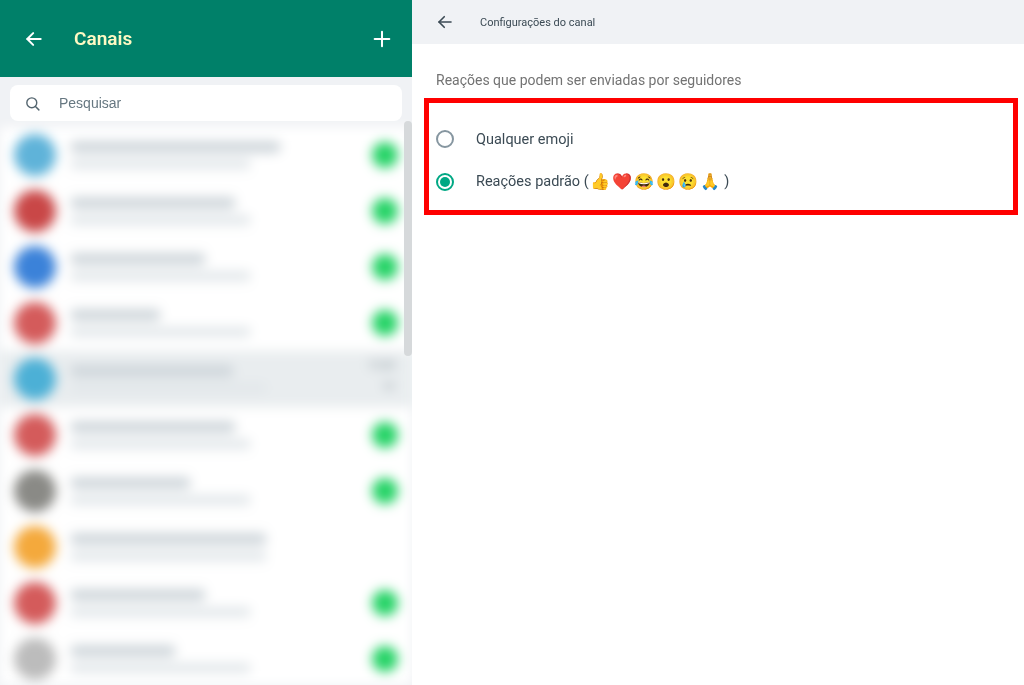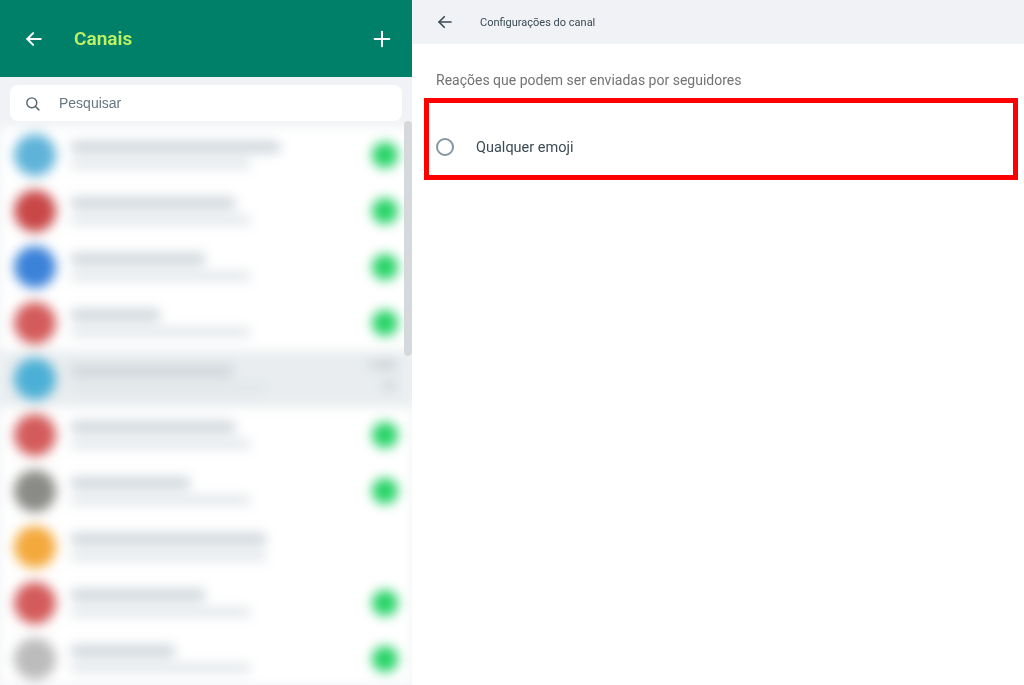--- a/index.html
+++ b/index.html
@@ -21,21 +21,21 @@
       flex-direction: column;
       position: relative;
     }
 
     .sidebar-header {
       height: 77px;
       background: #008069;
       display: flex;
       align-items: center;
       padding: 0 18px 0 22px;
-      color: #bef264;
+      color: #fef9c3;
     }
     .sidebar-header .back {
       width: 24px;
       height: 24px;
       display: flex;
       align-items: center;
       justify-content: center;
       cursor: pointer;
     }
     .sidebar-header .title {
@@ -170,21 +170,21 @@
 
     .section-label {
       color: #737373;
       font-size: 14px;
       padding: 28px 24px 16px 24px;
     }
 
     .options-box {
       position: relative;
       margin: 0 12px 0 8px;
-      padding: 22px 12px 10px 12px;
+      padding: 14px 12px 10px 12px;
     }
     .red-border {
       position: absolute;
       top: -6px;
       left: 4px;
       right: -6px;
       bottom: -2px;
       border: 5px solid #ff0000;
       pointer-events: none;
     }
@@ -361,15 +361,25 @@
 
   <div class="section-label">Reações que podem ser enviadas por seguidores</div>
 
   <div class="options-box">
     <div class="red-border"></div>
     <div id="options-container">
         <div class="option-row">
           <div class="radio"></div>
           <div class="option-label">Qualquer emoji</div>
         </div>
+        <div class="option-row">
+          <div class="radio checked">
+            <div class="inner"></div>
+          </div>
+          <div class="option-label">
+            <span>Reações padrão (</span>
+            <span class="emoji-string">👍❤️😂😮😢🙏</span>
+            <span>)</span>
+          </div>
+        </div>
       </div>
   </div>
 </div>
 
 </body></html>

